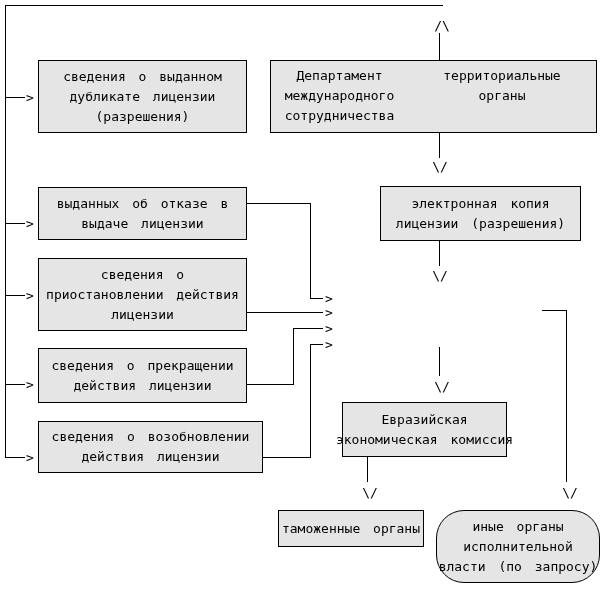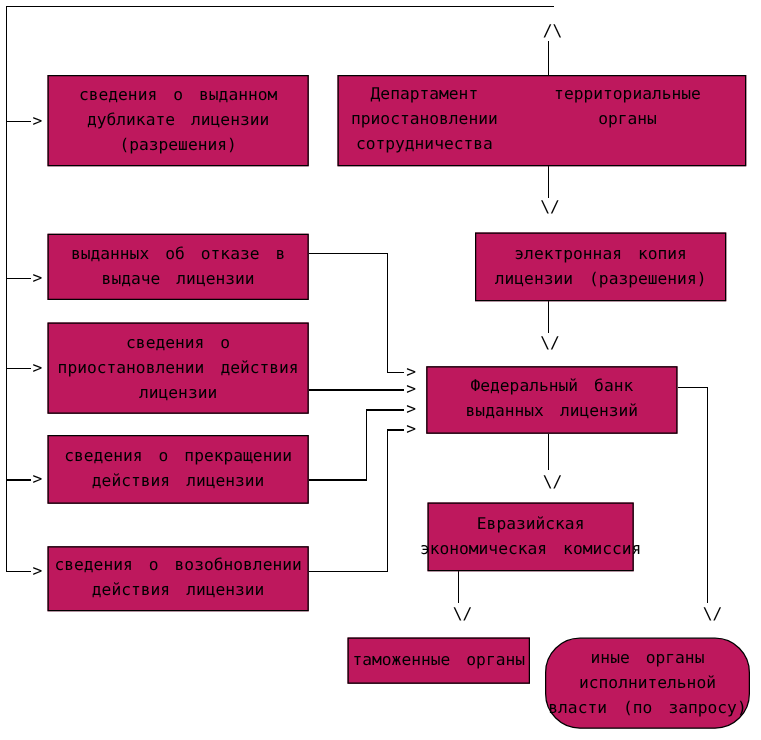--- a/index.html
+++ b/index.html
@@ -20,21 +20,21 @@
   .wires polyline {
     fill: none;
     stroke: #000000;
     stroke-width: 1;
     shape-rendering: crispEdges;
   }
   .box {
     position: absolute;
     box-sizing: border-box;
     border: 1px solid #000000;
-    background: #be185d;
+    background: #e5e5e5;
     display: flex;
     align-items: center;
     justify-content: center;
     text-align: center;
     font-size: 13px;
     line-height: 20px;
     white-space: pre;
     word-spacing: 5px;
   }
   .box-dept {
@@ -88,36 +88,34 @@
   <div class="box" style="left:38px; top:187px; width:209px; height:53px;">выданных об отказе в
 выдаче лицензии</div>
 
   <div class="box" style="left:38px; top:258px; width:209px; height:73px;">сведения о
 приостановлении действия
 лицензии</div>
 
   <div class="box" style="left:38px; top:348px; width:209px; height:55px;">сведения о прекращении
 действия лицензии</div>
 
-  <div class="box" style="left:38px; top:421px; width:209px; height:52px;margin-top:16px;">сведения о возобновлении
+  <div class="box" style="left:38px; top:421px; width:225px; height:52px;">сведения о возобновлении
 действия лицензии</div>
 
   <div class="box box-dept" style="left:270px; top:60px; width:327px; height:73px;">
     <div class="dept-col left">Департамент
-приостановлении
+международного
 сотрудничества</div>
     <div class="dept-col right">территориальные
 органы</div>
   </div>
 
   <div class="box" style="left:342px; top:186px; width:201px; height:55px;margin-left:38px;">электронная копия
 лицензии (разрешения)</div>
 
-  <div class="box" style="left:341px; top:293px; width:201px; height:54px;">Федеральный банк
-выданных лицензий</div>
 
   <div class="box" style="left:342px; top:402px; width:165px; height:55px;">Евразийская
 экономическая комиссия</div>
 
   <div class="box" style="left:278px; top:510px; width:146px; height:37px;">таможенные органы</div>
 
   <div class="box" style="left:436px; top:510px; width:164px; height:73px;border-radius:28px;">иные органы
 исполнительной
 власти (по запросу)</div>
 

